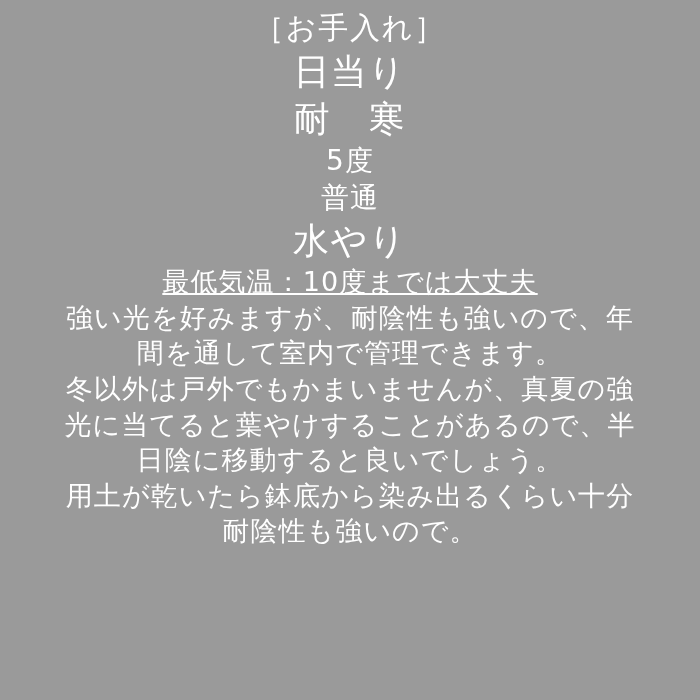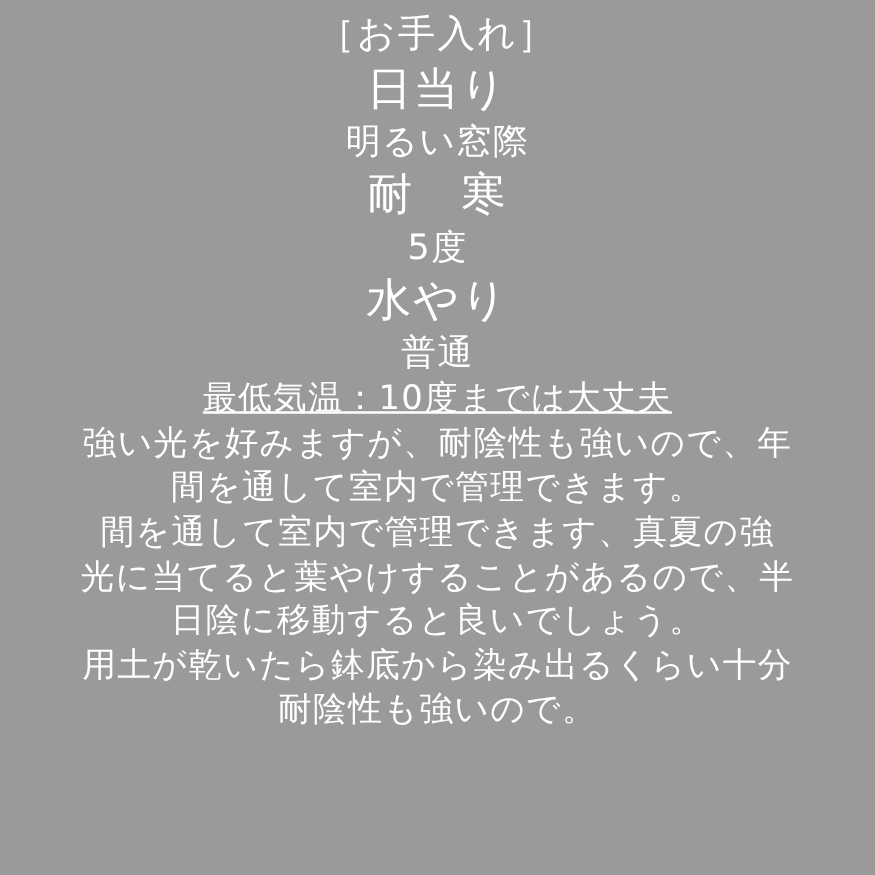--- a/index.html
+++ b/index.html
@@ -52,31 +52,30 @@
   }
 </style>
 </head>
 <body style="background: rgb(154, 154, 154);">
 
 <div class="care-card" style="color: rgb(255, 255, 255);">
 
   <span class="line title">［お手入れ］</span>
 
   <span class="line label">日当り</span>
-  <span class="line value">明るい窓際</span>
 
   <span class="line label">耐　寒</span>
   <span class="line value">5度</span>
 
+  <span class="line value">普通</span>
   <span class="line label">水やり</span>
-  <span class="line value">普通</span>
 
   <span class="line temp-note">最低気温：10度までは大丈夫</span>
 
   <span class="line para">強い光を好みますが、耐陰性も強いので、年</span>
   <span class="line para">間を通して室内で管理できます。</span>
-  <span class="line para">間を通して室内で管理できます、真夏の強</span>
+  <span class="line para">冬以外は戸外でもかまいませんが、真夏の強</span>
   <span class="line para">光に当てると葉やけすることがあるので、半</span>
   <span class="line para">日陰に移動すると良いでしょう。</span>
   <span class="line para">用土が乾いたら鉢底から染み出るくらい十分</span>
   <span class="line para">耐陰性も強いので。</span>
 
 </div>
 
 </body></html>

